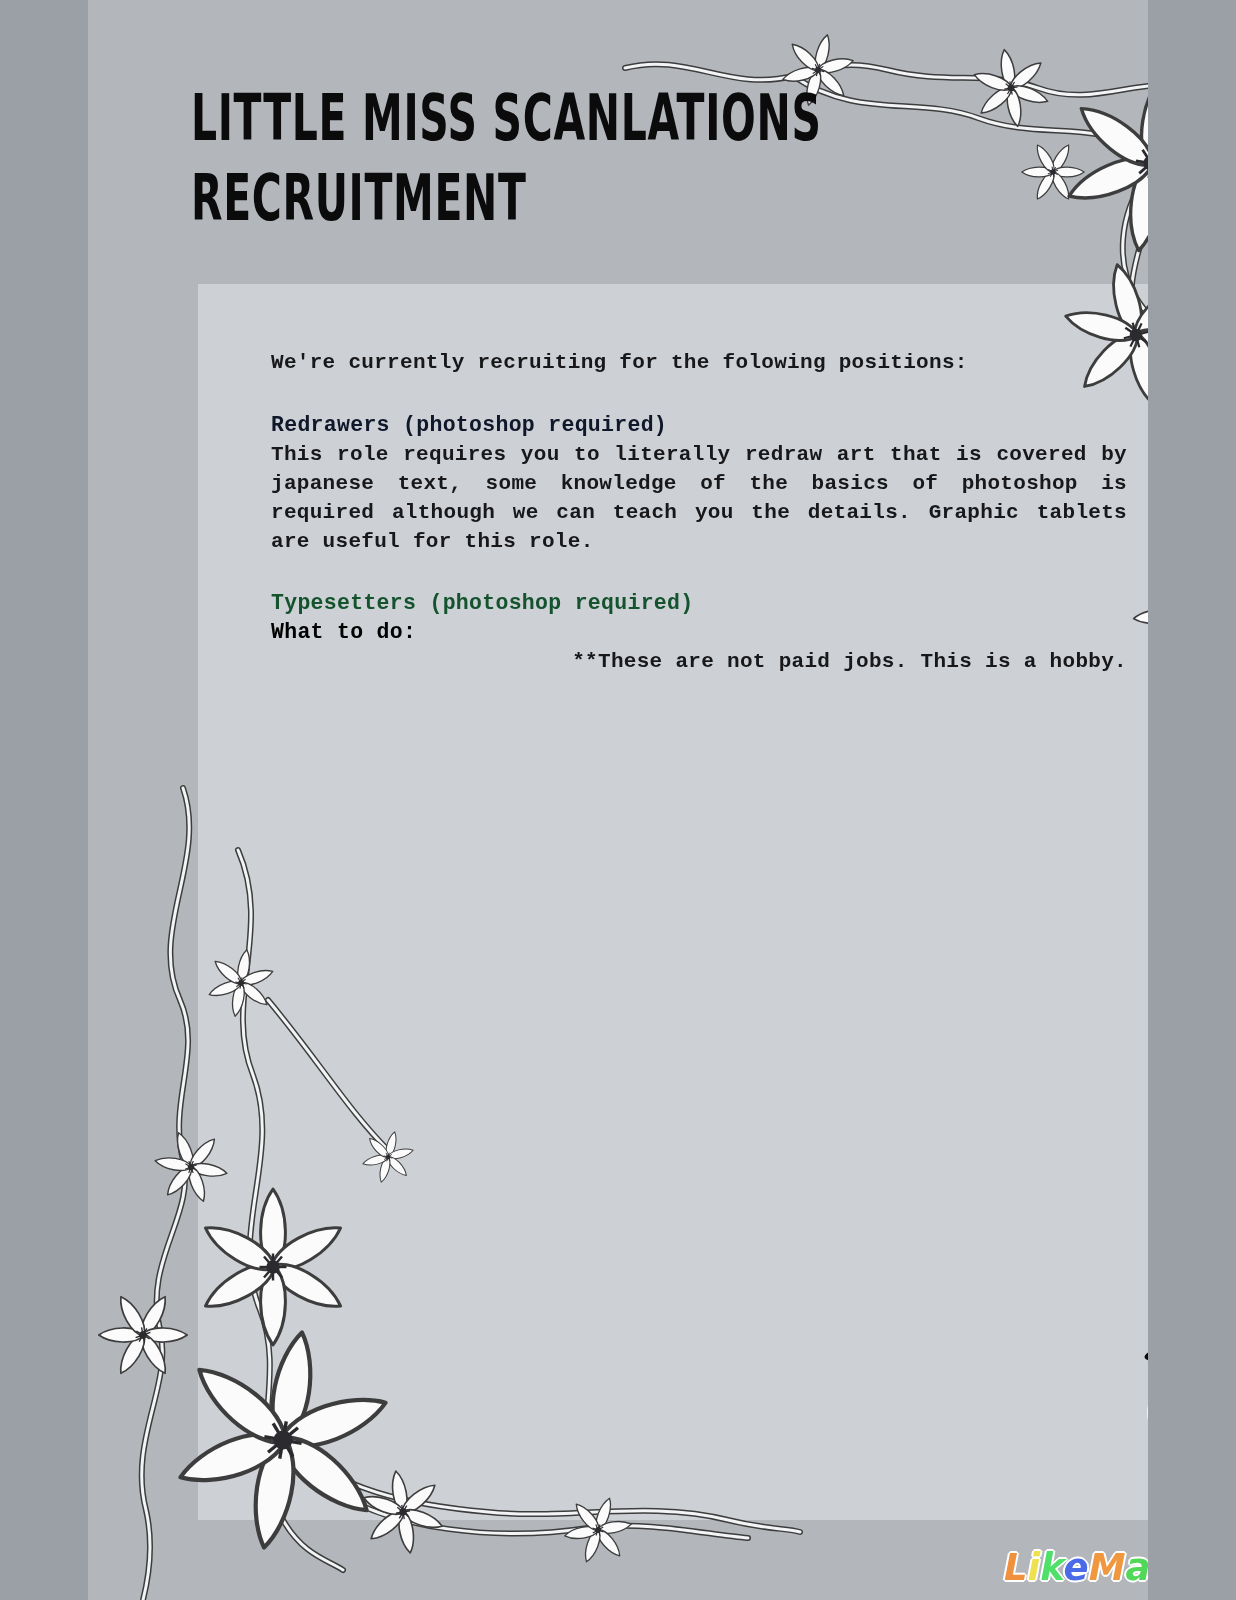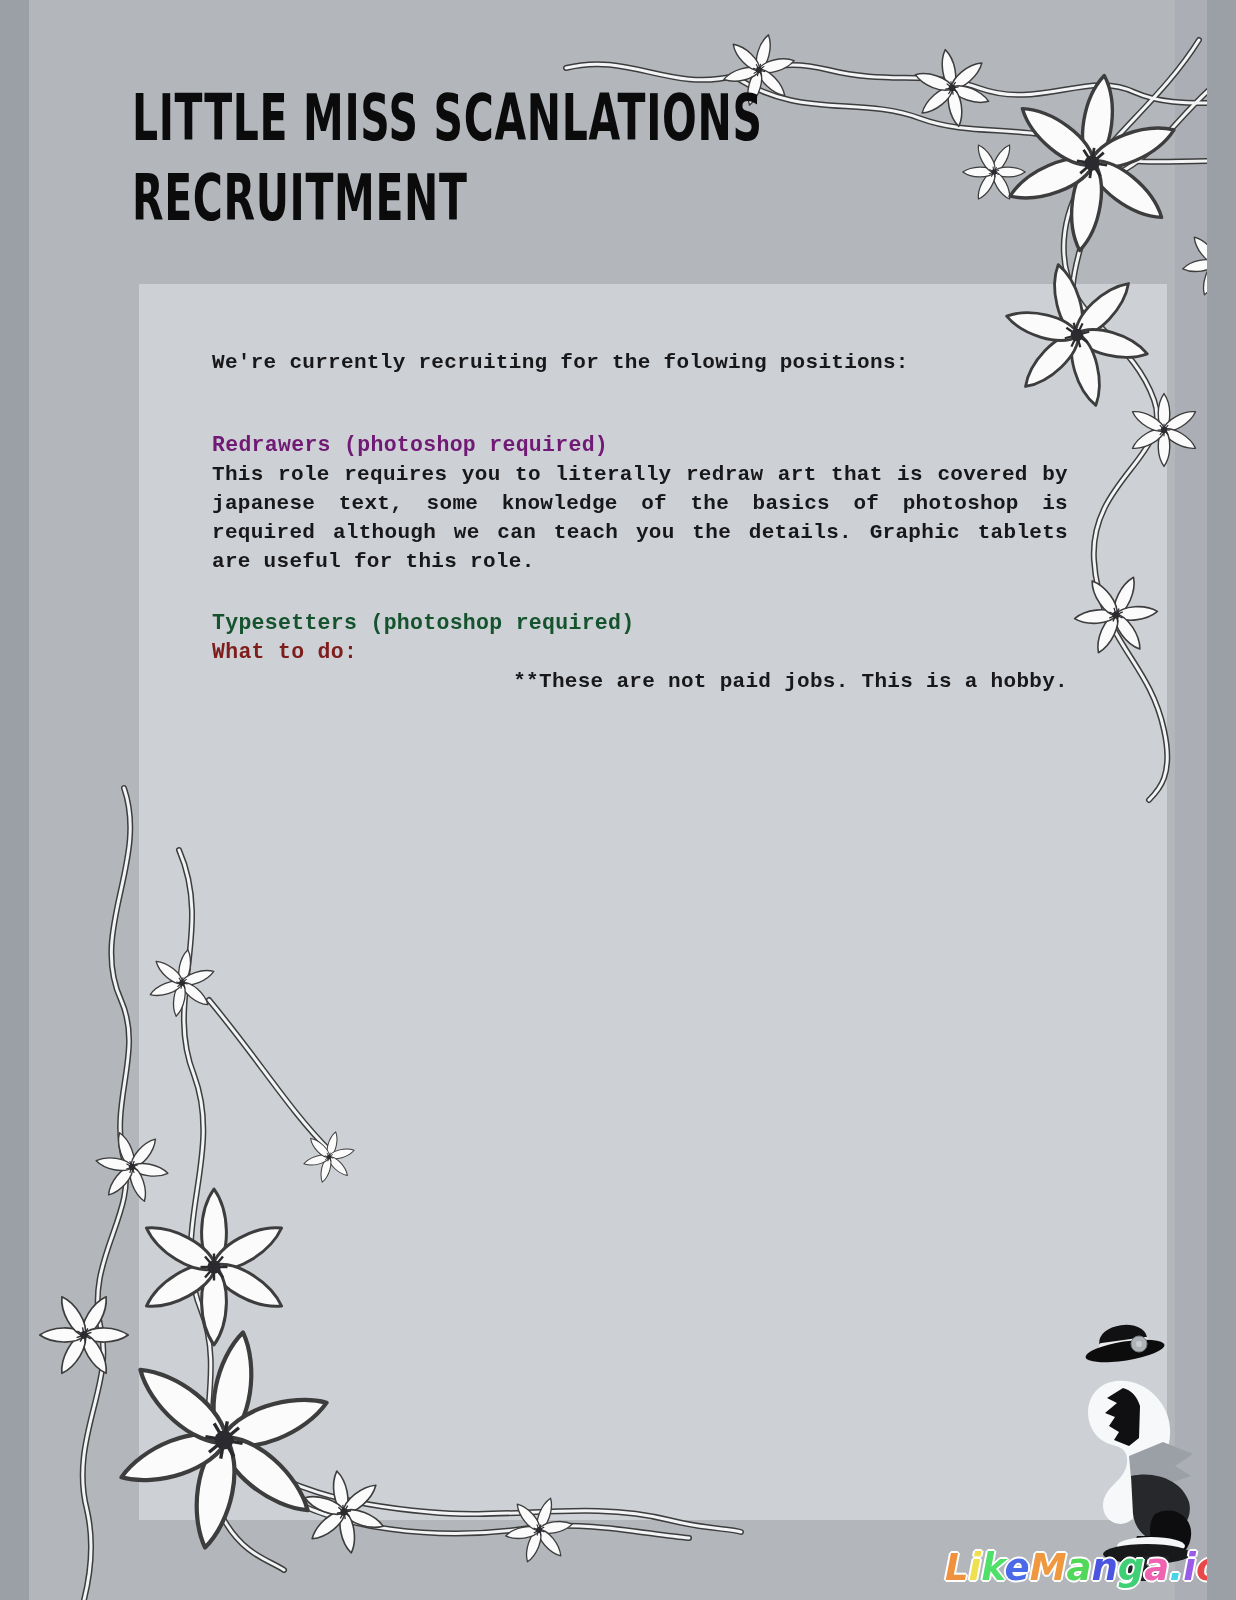--- a/index.html
+++ b/index.html
@@ -1,18 +1,18 @@
 <!DOCTYPE html>
 <html><head>
 <meta charset="utf-8">
 <style>
   html,body{margin:0;padding:0;background:#9aa0a6;}
   .page{
     position:relative;
-    width:1178px;height:1600px;
+    width:1060px;height:1600px;
     margin:0 auto;
     background:#b3b7bc;
     overflow:hidden;
     font-family:"Liberation Mono","DejaVu Sans Mono",monospace;
   }
   .right-shade{
     position:absolute;left:1146px;top:0;width:90px;height:1600px;
     background:rgba(40,46,56,0.05);
   }
   .content-panel{
@@ -36,21 +36,21 @@
     white-space:nowrap;
   }
   .text-col{
     position:absolute;left:183px;top:348px;width:856px;
     color:#18181b;
     font-size:21px;line-height:29px;
     font-weight:700;
     letter-spacing:0.3px;
   }
   .text-col p{margin:0 0 33px 0;text-align:justify;}
-  .text-col p.intro{text-align:left;margin-bottom:54px;}
+  .text-col p.intro{text-align:left;margin-bottom:34px;}
   .text-col h2{
     margin:0;font-size:21.5px;line-height:29px;font-weight:700;
     letter-spacing:0.3px;
   }
   .text-col p.note{text-align:right;margin-bottom:0;}
   .mascot{
     position:absolute;left:1038px;top:1318px;width:130px;height:265px;
   }
   .site-watermark{
     position:absolute;left:916px;top:1546px;
@@ -143,30 +143,30 @@
 
   <div class="page-title">
     <div>Little Miss Scanlations</div>
     <div>Recruitment</div>
   </div>
 
   <div class="text-col">
     <p class="intro">We're currently recruiting for the folowing positions:</p>
 
     <section>
-      <h2 style="color: #701a75;">Redrawers (photoshop required)</h2>
+      <h2 style="color: #0f172a;">Redrawers (photoshop required)</h2>
       <p>This role requires you to literally redraw art that is covered by japanese text, some knowledge of the basics of photoshop is required although we can teach you the details. Graphic tablets are useful for this role.</p>
     </section>
 
     <section>
       <h2 style="color: #14532d;">Typesetters (photoshop required)</h2>
     </section>
 
     <section>
-      <h2 style="color: #7f1d1d;">What to do:</h2>
+      <h2 style="color: #000000;">What to do:</h2>
     </section>
 
     <p class="note">**These are not paid jobs. This is a hobby.</p>
   </div>
 
   <svg class="mascot" viewBox="0 0 130 265" xmlns="http://www.w3.org/2000/svg">
 
     <path d="M44,64 C20,70 14,100 30,118 C42,131 58,124 60,140 C62,162 38,166 36,186
              C35,205 56,212 66,200 C78,186 70,168 84,156 C100,143 108,118 100,96
              C92,74 68,58 44,64 Z" fill="#f7f8f9"></path>

